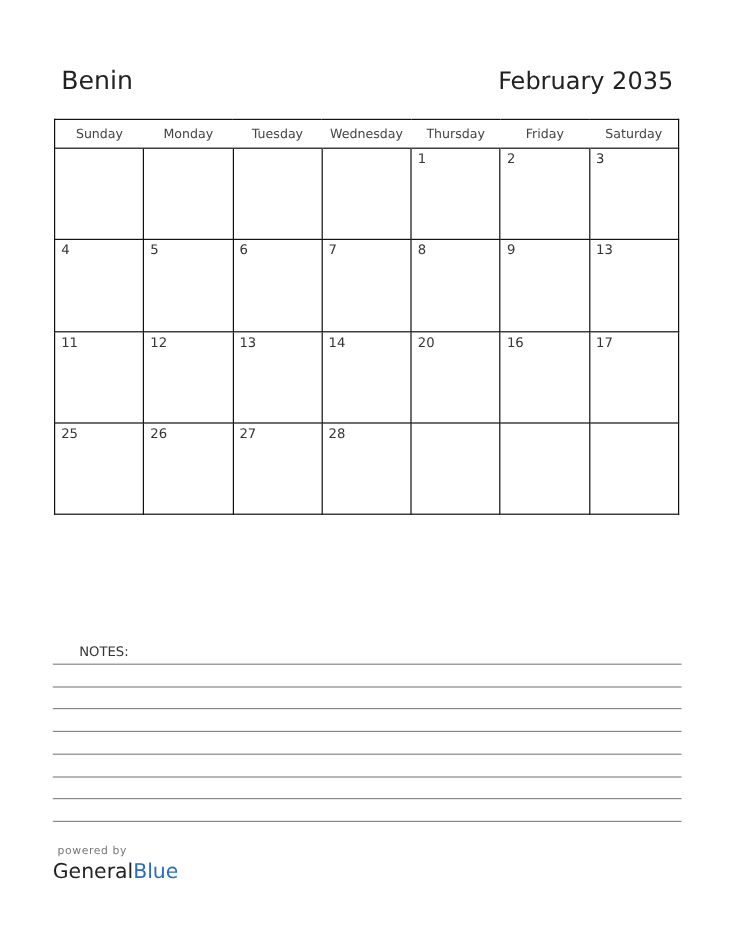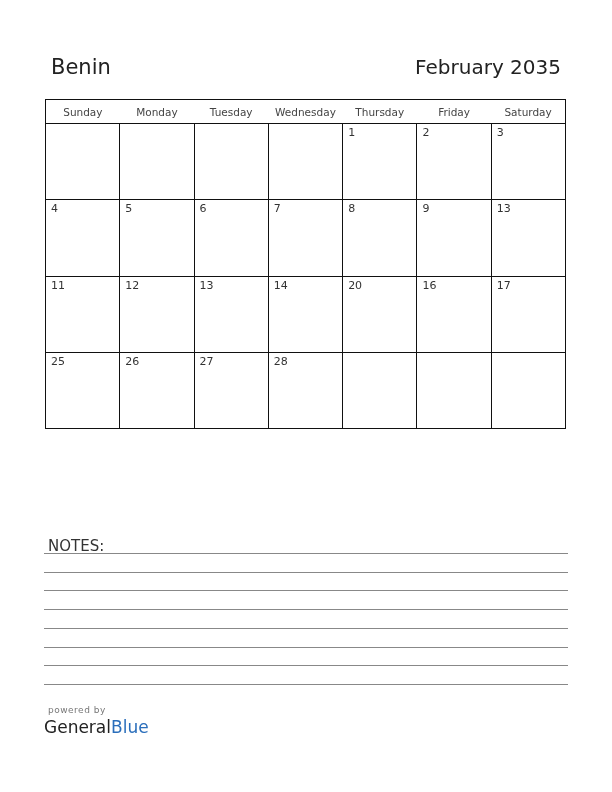--- a/index.html
+++ b/index.html
@@ -6,21 +6,21 @@
   body { width: 612px; height: 792px; position: relative; font-family: "DejaVu Sans", sans-serif; color: #222; overflow: hidden; }
   .title-left { position: absolute; left: 51px; top: 55px; font-size: 21px; color: #222; }
   .title-right { position: absolute; right: 51px; top: 55px; font-size: 20px; color: #222; }
   table.cal { position: absolute; left: 45px; top: 99px; width: 521px; border-collapse: collapse; table-layout: fixed; }
   table.cal th { height: 23px; border-top: 1.5px solid #111; border-bottom: 1px solid #111; font-weight: normal; font-size: 10.5px; color: #444; padding: 0; }
   table.cal th:first-child { border-left: 1.5px solid #111; }
   table.cal th:last-child { border-right: 1.5px solid #111; margin-top: 17px; }
   table.cal td { border: 1.2px solid #111; vertical-align: top; height: 76px; padding: 2px 5px; font-size: 11px; color: #333; }
   .daynum { display: block; line-height: 13px; }
   .event { display: block; font-size: 9px; line-height: 12px; color: #333; margin-top: 1px; }
-  .notes-label { position: absolute; left: 48px; top: 537px; font-size: 15px; color: #333; }
+  .notes-label { position: absolute; left: 66px; top: 537px; font-size: 11px; color: #333; }
   .note-line { position: absolute; left: 44px; width: 524px; height: 1px; background: #888; }
   .powered { position: absolute; left: 48px; top: 705px; font-size: 9px; color: #777; letter-spacing: 0.5px; }
   .brand { position: absolute; left: 44px; top: 717px; font-size: 17px; }
   .brand .g { color: #222; }
   .brand .b { color: #2a6ebb; }
 </style>
 </head>
 <body>
 
 <div class="title-left">Benin</div>

